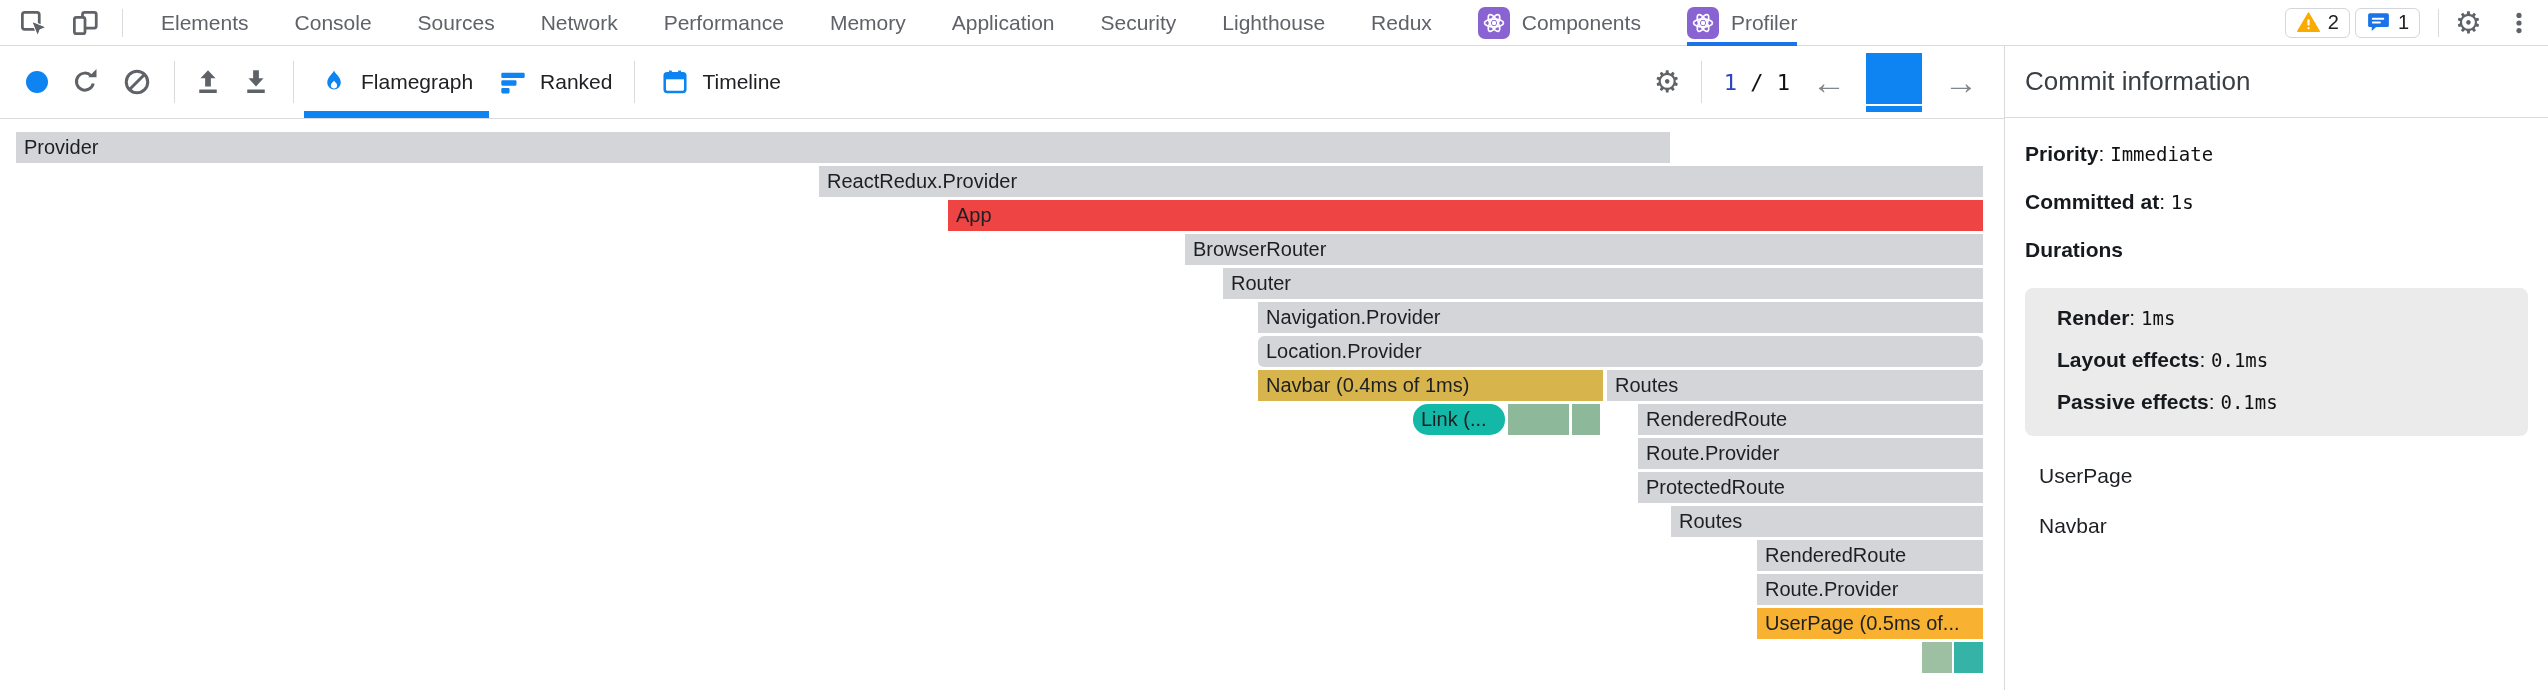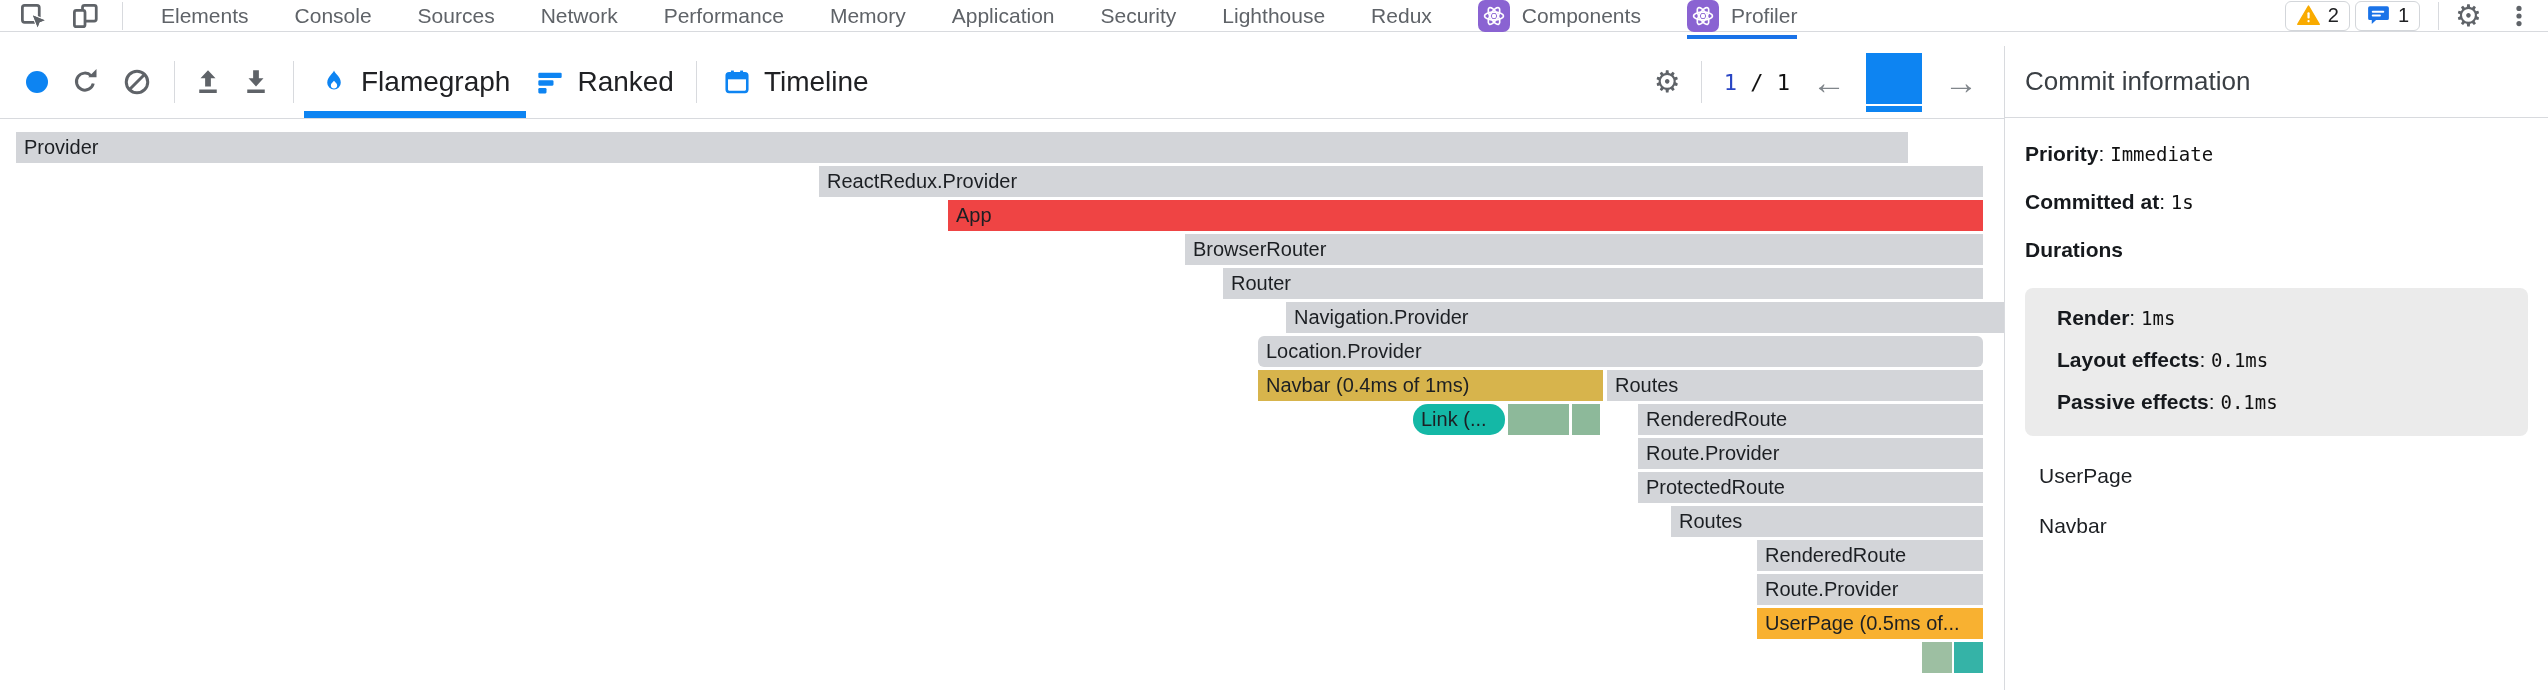--- a/index.html
+++ b/index.html
@@ -1,39 +1,39 @@
 <!DOCTYPE html>
 <html><head>
 <meta charset="utf-8">
 <style>
   html,body{margin:0;padding:0;overflow:hidden;background:#fff;}
   body{width:2548px;height:690px;position:relative;font-family:"Liberation Sans",sans-serif;color:#202124;}
   .sep-v{width:1px;background:#d8dade;}
   svg{display:block;}
 
   
-  #tabbar{position:absolute;top:0;left:0;width:2548px;height:32px;border-bottom:1px solid #d8dade;display:flex;align-items:center;box-sizing:border-box;background:#fff;text-align:right;}
+  #tabbar{position:absolute;top:0;left:0;width:2548px;height:46px;border-bottom:1px solid #d8dade;display:flex;align-items:center;box-sizing:border-box;background:#fff;text-align:right;}
   #tabbar .lefticon{margin-left:18px;}
   #tabbar .sep-v{height:28px;margin-left:22px;}
   #tabstrip{display:flex;align-items:center;gap:46px;margin-left:38px;height:46px;}
   .tab{display:flex;align-items:center;gap:12px;font-size:21px;color:#5f6368;height:46px;box-sizing:border-box;cursor:pointer;white-space:nowrap;}
   .tab.selected{border-bottom:4px solid #1a73e8;padding-top:4px;}
   #tabbar .right{margin-left:auto;display:flex;align-items:center;margin-right:16px;}
   .badge{display:flex;align-items:center;gap:7px;border:1px solid #d3d6da;border-radius:6px;padding:3px 10px;height:30px;box-sizing:border-box;cursor:pointer;background:#fff;}
   .badge+.badge{margin-left:5px;}
   .badge .cnt{font-size:20px;color:#202124;}
   .gearchar{font-size:30px;color:#5f6368;line-height:30px;cursor:pointer;}
   #tabbar .sep-v.r{margin:0 16px 0 18px;}
 
   
   #toolbar{position:absolute;top:46px;left:0;width:2004px;height:73px;border-bottom:1px solid #d8dade;box-sizing:border-box;display:flex;align-items:center;background:#fff;}
   #record{width:22px;height:22px;border-radius:50%;margin-left:26px;cursor:pointer;}
   .tbico{margin-left:22px;cursor:pointer;}
   #toolbar .sep-v{height:42px;margin-left:22px;}
-  .ptab{display:flex;align-items:center;gap:13px;font-size:28px;color:#202124;height:72px;position:relative;margin-left:26px;cursor:pointer;white-space:nowrap;}
+  .ptab{display:flex;align-items:center;gap:13px;font-size:21px;color:#202124;height:72px;position:relative;margin-left:26px;cursor:pointer;white-space:nowrap;}
   .ptab.selected::after{content:"";position:absolute;left:-16px;right:-16px;bottom:0;height:7px;background:#0d84f2;}
   #toolbar .rightgrp{margin-left:auto;display:flex;align-items:center;margin-right:26px;}
   #commitnav{font-family:"DejaVu Sans Mono",monospace;font-size:22px;color:#111;margin-left:22px;white-space:pre;}
   #commitnav .cur{color:#2945c4;}
   .navarrow{font-size:34px;color:#80868b;margin-left:22px;cursor:pointer;line-height:34px;}
   #commitsel{margin-left:20px;cursor:pointer;}
   #commitsel .blk{width:56px;height:51px;background:#0d84f2;}
   #commitsel .strip{width:56px;height:6px;background:#0d84f2;margin-top:2px;}
 
   
@@ -231,26 +231,26 @@
     <span class="navarrow">←</span>
     <div id="commitsel">
       <div class="blk"></div>
       <div class="strip"></div>
     </div>
     <span class="navarrow">→</span>
   </div>
 </div>
 
 <div id="flame">
-    <div class="bar" style="left: 16px; top: 13px; width: 1892px; background: rgb(211, 213, 217);">Provider</div>
+    <div class="bar" style="left: 16px; top: 13px; width: 1654px; background: rgb(211, 213, 217);">Provider</div>
     <div class="bar" style="left: 819px; top: 47px; width: 1164px; background: rgb(211, 213, 217);">ReactRedux.Provider</div>
     <div class="bar" style="left: 948px; top: 81px; width: 1035px; background: #ef4444;">App</div>
     <div class="bar" style="left: 1223px; top: 149px; width: 760px; background: rgb(211, 213, 217);">Router</div>
     <div class="bar" style="left: 1185px; top: 115px; width: 798px; background: rgb(211, 213, 217);">BrowserRouter</div>
-    <div class="bar" style="left: 1258px; top: 183px; width: 725px; background: rgb(211, 213, 217); margin-left: 28px;">Navigation.Provider</div>
+    <div class="bar" style="left: 1258px; top: 183px; width: 725px; background: rgb(211, 213, 217);">Navigation.Provider</div>
     <div class="bar" style="left: 1258px; top: 217px; width: 725px; background: rgb(211, 213, 217); border-radius: 6px;">Location.Provider</div>
     <div class="bar" style="left: 1258px; top: 251px; width: 345px; background: rgb(215, 180, 76);">Navbar (0.4ms of 1ms)</div>
     <div class="bar" style="left: 1607px; top: 251px; width: 376px; background: rgb(211, 213, 217);">Routes</div>
     <div class="bar" style="left: 1413px; top: 285px; width: 92px; background: #14b8a6; border-radius: 15px;">Link (...</div>
     <div class="bar" style="left: 1508px; top: 285px; width: 61px; background: rgb(141, 185, 154);"></div>
     <div class="bar" style="left: 1572px; top: 285px; width: 28px; background: rgb(141, 185, 154);"></div>
     <div class="bar" style="left: 1638px; top: 285px; width: 345px; background: rgb(211, 213, 217);">RenderedRoute</div>
     <div class="bar" style="left: 1638px; top: 319px; width: 345px; background: rgb(211, 213, 217);">Route.Provider</div>
     <div class="bar" style="left: 1638px; top: 353px; width: 345px; background: rgb(211, 213, 217);">ProtectedRoute</div>
     <div class="bar" style="left: 1671px; top: 387px; width: 312px; background: rgb(211, 213, 217);">Routes</div>

